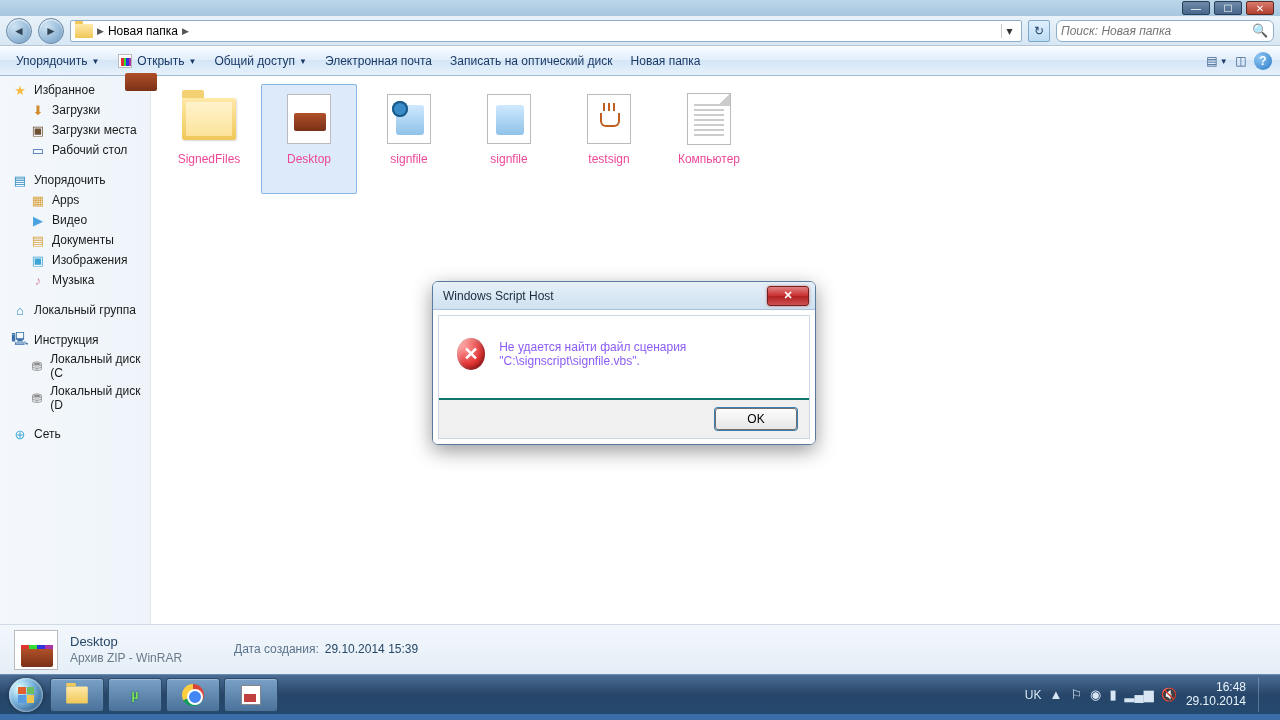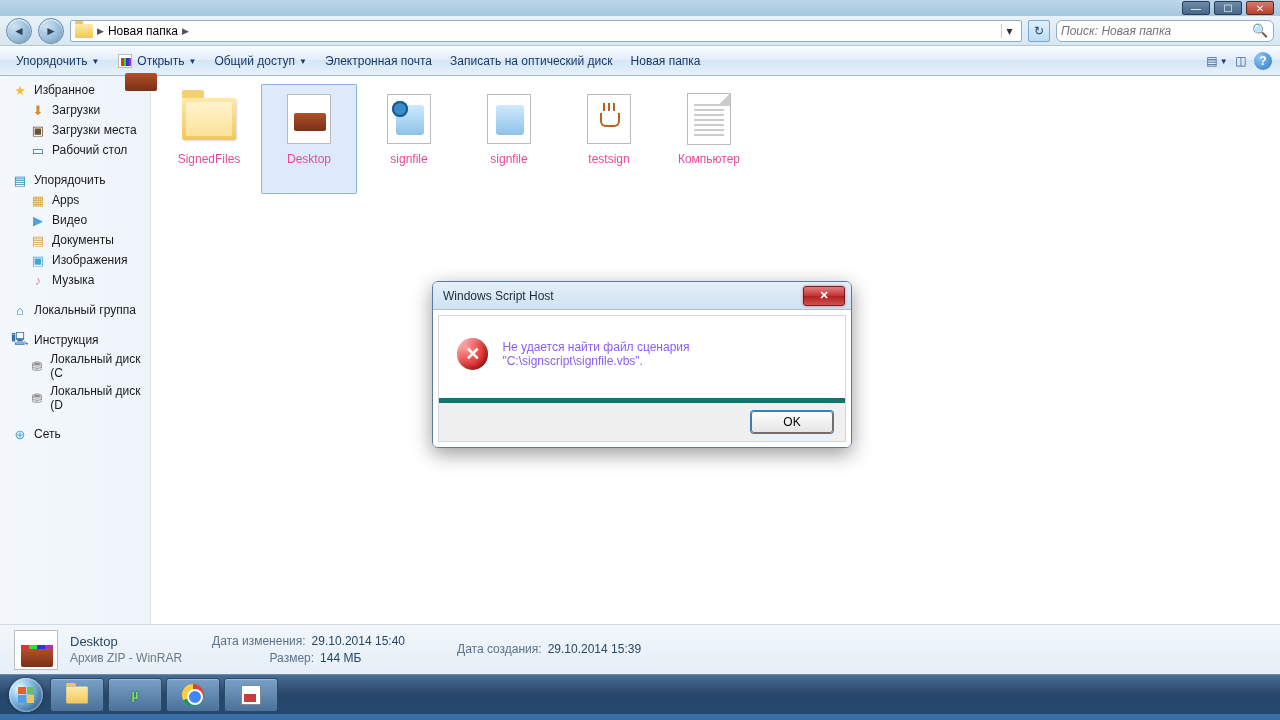--- a/index.html
+++ b/index.html
@@ -86,31 +86,31 @@
   .task.chrome .c{ width:22px;height:22px;border-radius:50%;background:conic-gradient(#db4437 0 120deg,#0f9d58 120deg 240deg,#ffcd40 240deg 360deg);position:relative;}
   .task.chrome .c::after{content:"";position:absolute;left:5px;top:5px;width:12px;height:12px;border-radius:50%;background:#4285f4;border:2px solid #fff;}
   .task.sign .s{width:20px;height:20px;background:#fff;border:1px solid #888;position:relative;}
   .task.sign .s::after{content:"";position:absolute;left:2px;top:8px;width:12px;height:8px;background:#c04040;}
   .tray { margin-left:auto; display:flex; align-items:center; gap:8px; color:#d8e6f4; padding-right:6px; }
   .tray-icon { font-size:13px; }
   .clock { text-align:right; line-height:1.15; font-size:12px; color:#e8f2fc; }
   .show-desktop{ width:10px; height:34px; border-left:1px solid rgba(255,255,255,.25); margin-left:4px; }
 
   
-  .dialog-shadow{ position:absolute; left:432px; top:281px; width:420px; }
+  .dialog-shadow{ position:absolute; left:432px; top:281px; width:384px; }
   .dialog { border:1px solid #5a7aa0; border-radius:6px; overflow:hidden; box-shadow: 0 6px 20px rgba(0,0,0,.4), 0 0 0 1px rgba(255,255,255,.5) inset; }
   .dlg-title { height:28px; background: linear-gradient(#e6f0f9,#cfe1f0); display:flex; align-items:center; padding:0 6px 0 10px; border-bottom:1px solid #aac0d6; }
   .dlg-title .t{ flex:1; color:#1a2a3a; font-size:12px; }
   .dlg-close{ width:42px; height:20px; background:linear-gradient(#e28080,#c83030 49%,#b02020 50%,#d05050); border:1px solid #702020; border-radius:3px; color:#fff; display:flex; align-items:center; justify-content:center; font-weight:bold; font-size:11px; box-shadow: 0 0 3px rgba(200,40,40,.6); }
   .dlg-body { background:#fff; padding:5px; }
   .dlg-inner{ border:1px solid #cfd8e2; }
   .dlg-msg { padding:22px 18px 28px 18px; display:flex; align-items:center; gap:14px; }
   .err-icon{ width:32px;height:32px;border-radius:50%;background:radial-gradient(circle at 30% 30%,#ff9a9a,#e03030 60%,#a01818);display:flex;align-items:center;justify-content:center;color:#fff;font-weight:bold;font-size:18px;box-shadow:inset -2px -2px 4px rgba(0,0,0,.3),inset 2px 2px 4px rgba(255,255,255,.4);}
   .dlg-msg .msg{ color:#8b5cf6; font-size:12px; }
-  .dlg-foot{ background:#f0f0f0; border-top:5px solid #0f766e; padding:8px 12px; display:flex; justify-content:flex-end; }
+  .dlg-foot{ background:#f0f0f0; border-top:2px solid #0f766e; padding:8px 12px; display:flex; justify-content:flex-end; }
   .ok-btn{ min-width:82px; padding:3px 12px; background:linear-gradient(#fdfdfd,#e6e6e6); border:1px solid #707070; border-radius:3px; box-shadow:0 0 0 1px #3c7fb1; text-align:center; }
 
 </style>
 </head>
 <body>
 
 <div class="aero-top">
   <div class="win-ctrl">—</div>
   <div class="win-ctrl">☐</div>
   <div class="win-ctrl close-x">✕</div>
@@ -287,30 +287,20 @@
 </div>
 
 <div class="details">
   <div class="rar big-rar">
       <div class="books" style="left:6px;top:14px;width:32px;height:16px;"></div>
     </div>
   <div class="dcol">
     <span class="dval" style="font-size:13px;">Desktop</span>
     <span style="color:#6a7a8a;">Архив ZIP - WinRAR</span>
   </div>
-  <div class="dcol" style="margin-left:18px;">
-    <div class="drow">
-        <span class="dlabel">Дата изменения:</span>
-        <span class="dval">29.10.2014 15:40</span>
-      </div>
-    <div class="drow">
-        <span class="dlabel" style="min-width:102px;">Размер:</span>
-        <span class="dval">144 МБ</span>
-      </div>
-  </div>
   <div class="dcol" style="margin-left:40px;">
     <div class="drow">
         <span class="dlabel">Дата создания:</span>
         <span class="dval">29.10.2014 15:39</span>
       </div>
   </div>
 </div>
 
 <div class="taskbar">
   <div class="start">
@@ -328,20 +318,34 @@
     </div>
   <div class="task utor">
       <span>µ</span>
     </div>
   <div class="task chrome">
       <div class="c"></div>
     </div>
   <div class="task sign">
       <div class="s"></div>
     </div>
+  <div class="tray">
+    <span>UK</span>
+    <span class="tray-icon">▲</span>
+    <span class="tray-icon">⚐</span>
+    <span class="tray-icon">◉</span>
+    <span class="tray-icon">▮</span>
+    <span class="tray-icon">▂▄▆</span>
+    <span class="tray-icon">🔇</span>
+    <div class="clock">
+      <div>16:48</div>
+      <div>29.10.2014</div>
+    </div>
+    <div class="show-desktop"></div>
+  </div>
 </div>
 
 <div class="dialog-shadow">
   <div class="dialog">
     <div class="dlg-title">
       <span class="t">Windows Script Host</span>
       <div class="dlg-close">✕</div>
     </div>
     <div class="dlg-body">
       <div class="dlg-inner">

